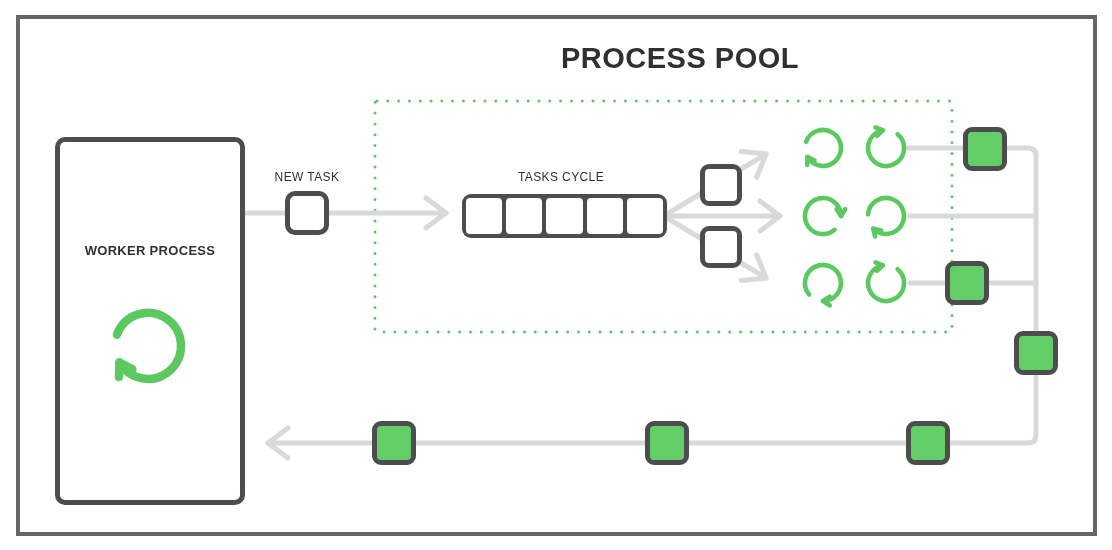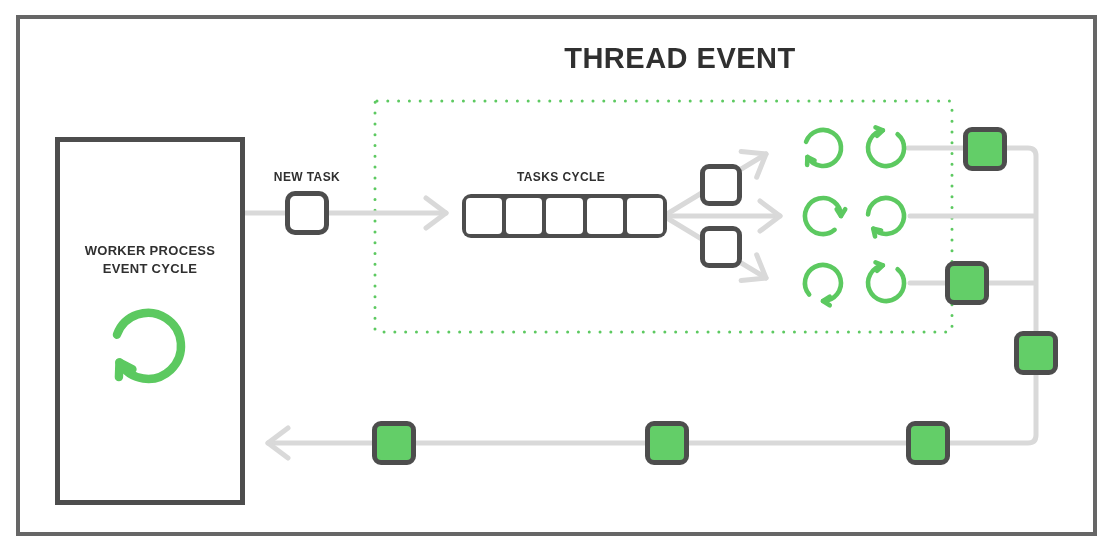--- a/index.html
+++ b/index.html
@@ -18,25 +18,25 @@
   .gline{stroke:var(--color-line,#D9D9D9);stroke-width:5;fill:none;
          stroke-linecap:round;stroke-linejoin:round;}
   .dotrect{stroke:var(--color-green,#5CC960);stroke-width:3;fill:none;
            stroke-linecap:round;stroke-dasharray:0 10.8;}
   .node{z-index:2;}
   #diagram-title{
     left:380px;top:42px;width:600px;text-align:center;
     font-size:29px;font-weight:bold;letter-spacing:.5px;z-index:2;
   }
   .small-label{
-    font-size:12px;font-weight:bold;letter-spacing:.4px;text-align:center;z-index:2;
+    font-size:12px;font-weight:normal;letter-spacing:.4px;text-align:center;z-index:2;
   }
   #worker-box{
     left:55px;top:137px;width:190px;height:368px;box-sizing:border-box;
-    background:#fff;border:5px solid var(--color-dark,#4D4D4D);border-radius:0;
+    background:#fff;border:5px solid var(--color-dark,#4D4D4D);border-radius:10px;
   }
   #worker-label{position:absolute;left:0;top:100px;width:100%;text-align:center;
     font-size:13px;font-weight:bold;letter-spacing:.3px;line-height:18px;}
   .white-square{
     width:44px;height:44px;box-sizing:border-box;background:#fff;
     border:5px solid var(--color-dark,#4D4D4D);border-radius:10px;
   }
   .fan-square{width:42px;height:42px;box-sizing:border-box;background:#fff;
     border:5px solid var(--color-dark,#4D4D4D);border-radius:9px;}
   #tasks-queue{
@@ -82,26 +82,25 @@
 
     <path class="gline" d="M667 214 L 766 154" marker-end="url(#arrow)"></path>
     <path class="gline" d="M667 216 H 780" marker-end="url(#arrow)"></path>
     <path class="gline" d="M667 218 L 766 278" marker-end="url(#arrow)"></path>
 
     <path class="gline" d="M908 148 H 1028 Q 1036 148 1036 156 V 435 Q 1036 443 1028 443 H 268" marker-end="url(#arrow)"></path>
     <path class="gline" d="M910 216 H 1034"></path>
     <path class="gline" d="M910 283 H 1034"></path>
   </svg>
 
-  <div id="diagram-title" class="abs node">THREAD EVENT</div>
+  <div id="diagram-title" class="abs node">PROCESS POOL</div>
 
   <div id="worker-box" class="abs node">
     <div id="worker-label">
       <div>WORKER PROCESS</div>
-      <div>EVENT CYCLE</div>
     </div>
     <svg id="worker-spinner" class="rot250" viewBox="0 0 48 48">
       <path d="M35.6 10.2 A18 18 0 1 1 20.9 6.3"></path>
       <path d="M13.5 3.3 L20.9 6.3 L15.0 11.7"></path>
     </svg>
   </div>
 
   <div class="abs node small-label" style="left:250px;top:170px;width:114px;">NEW TASK</div>
   <div class="abs node white-square" style="left:285px;top:191px;"></div>
 

